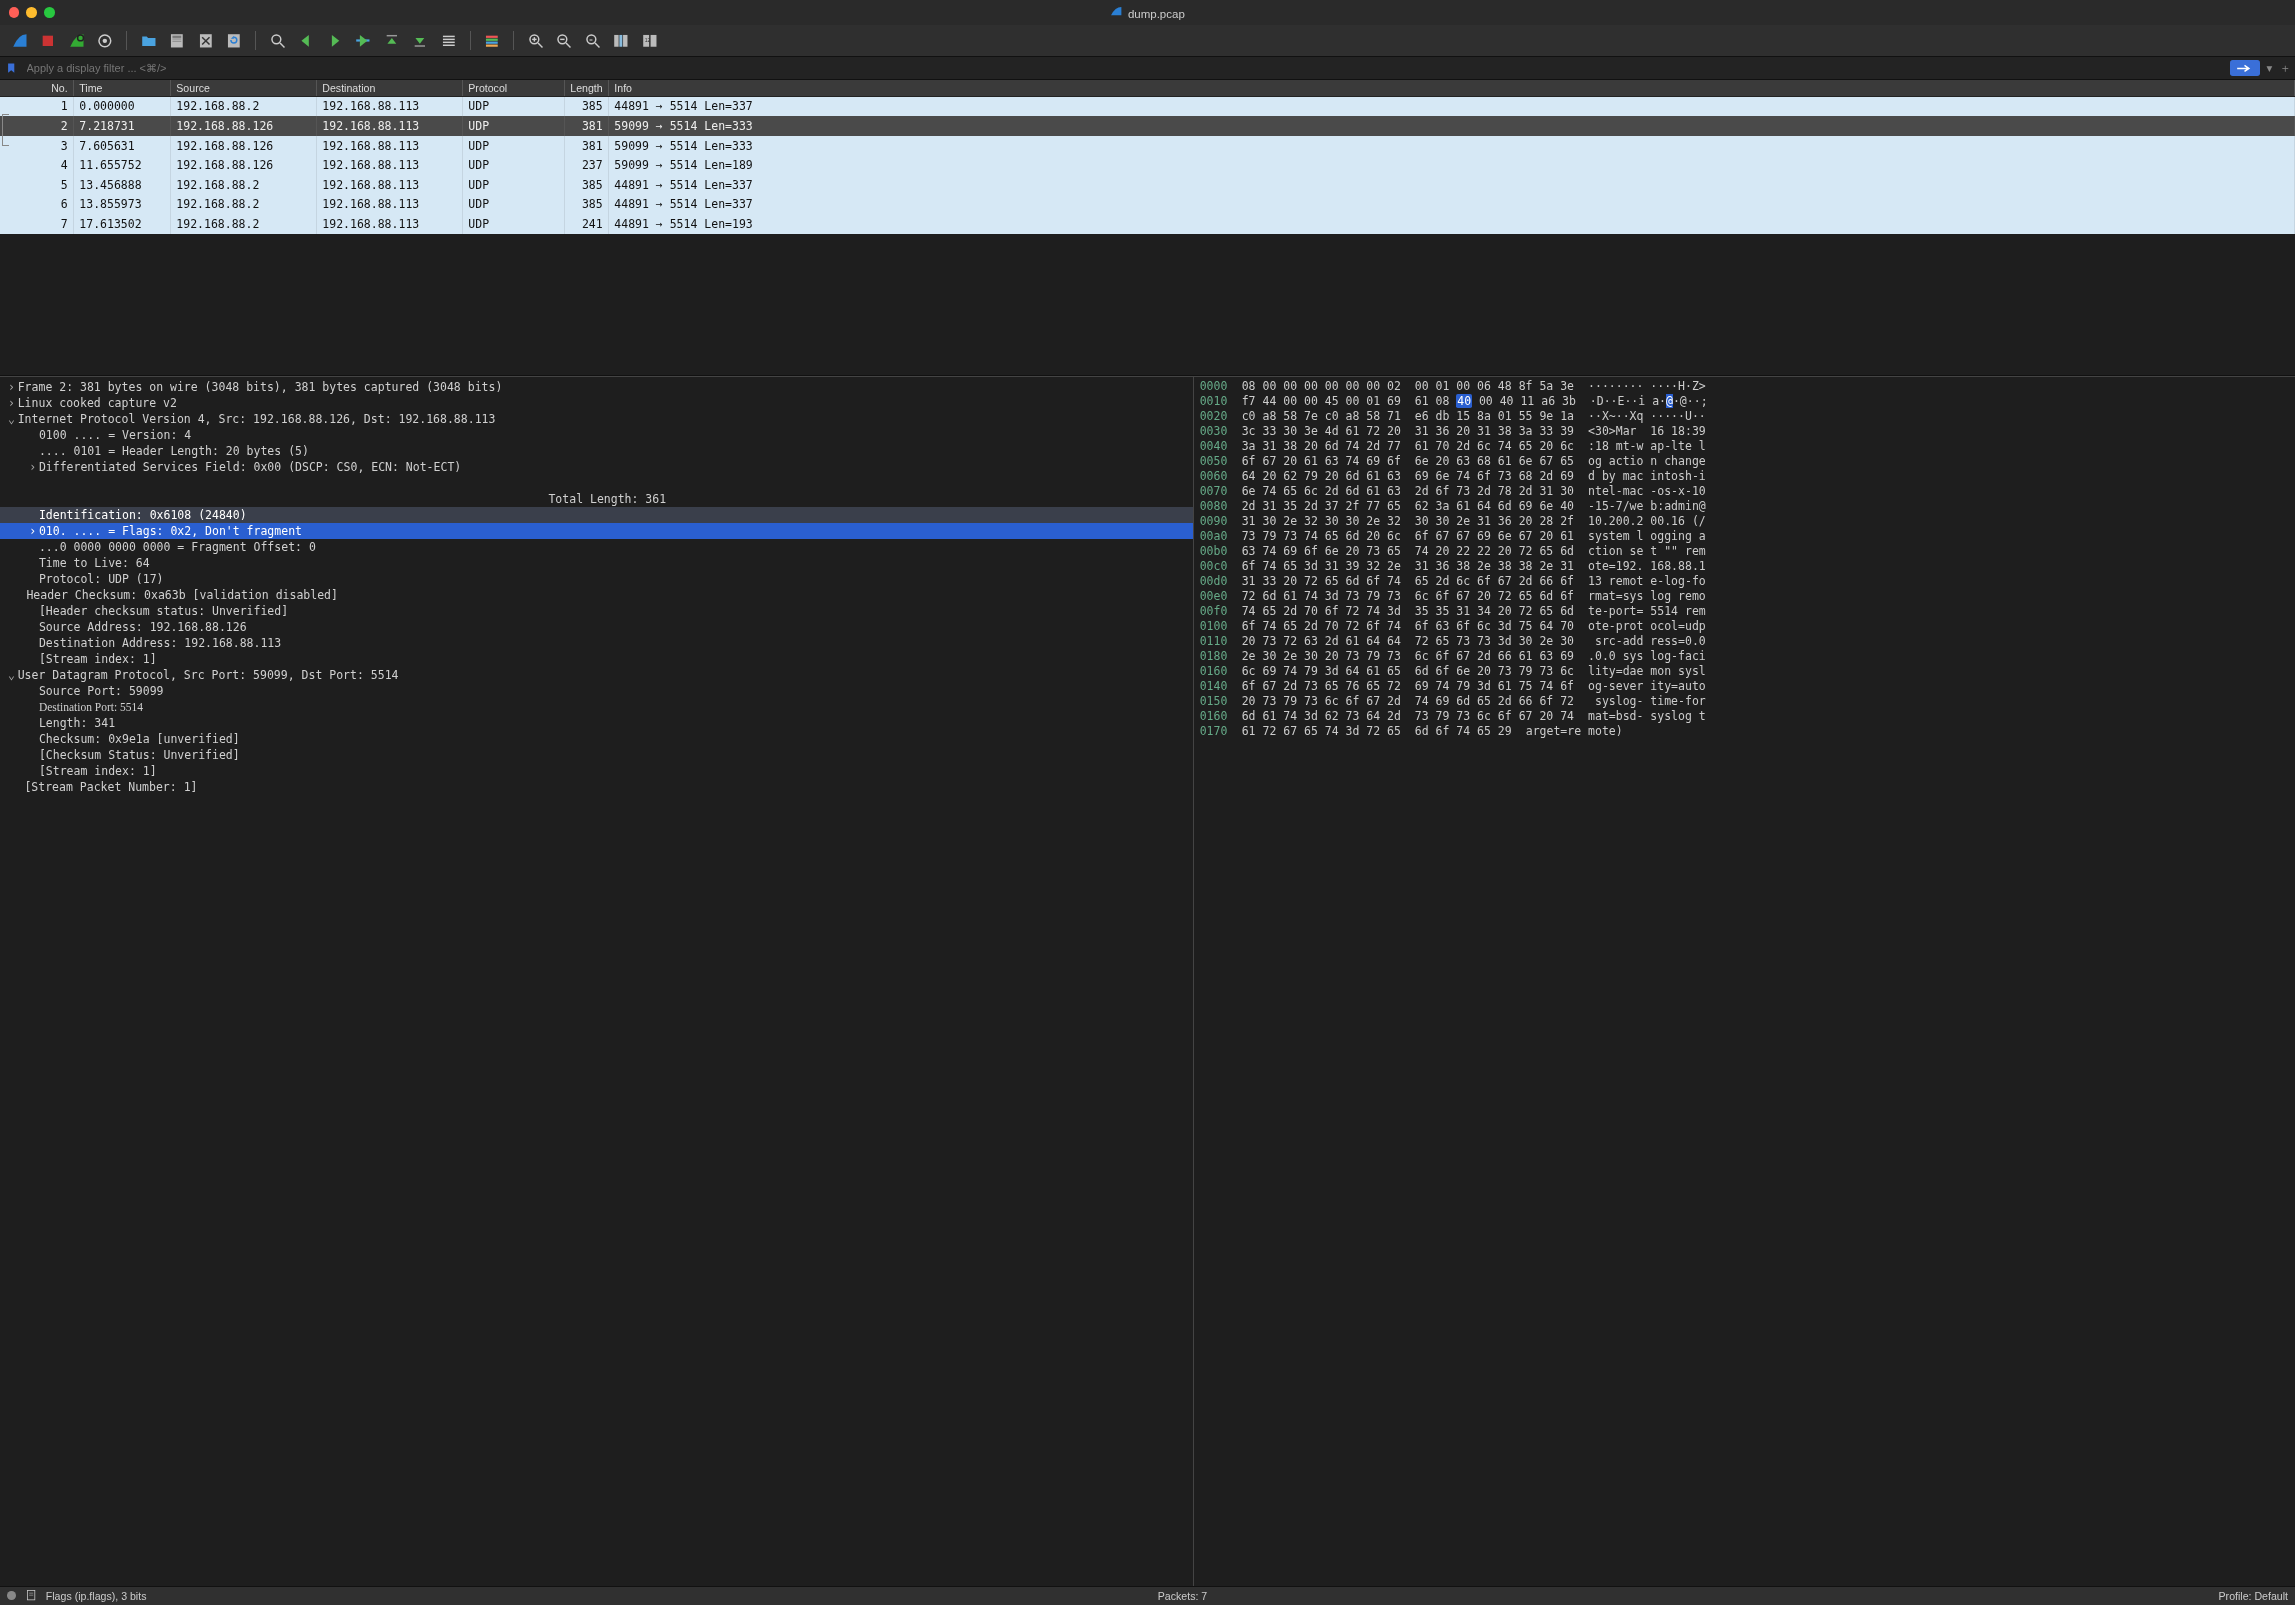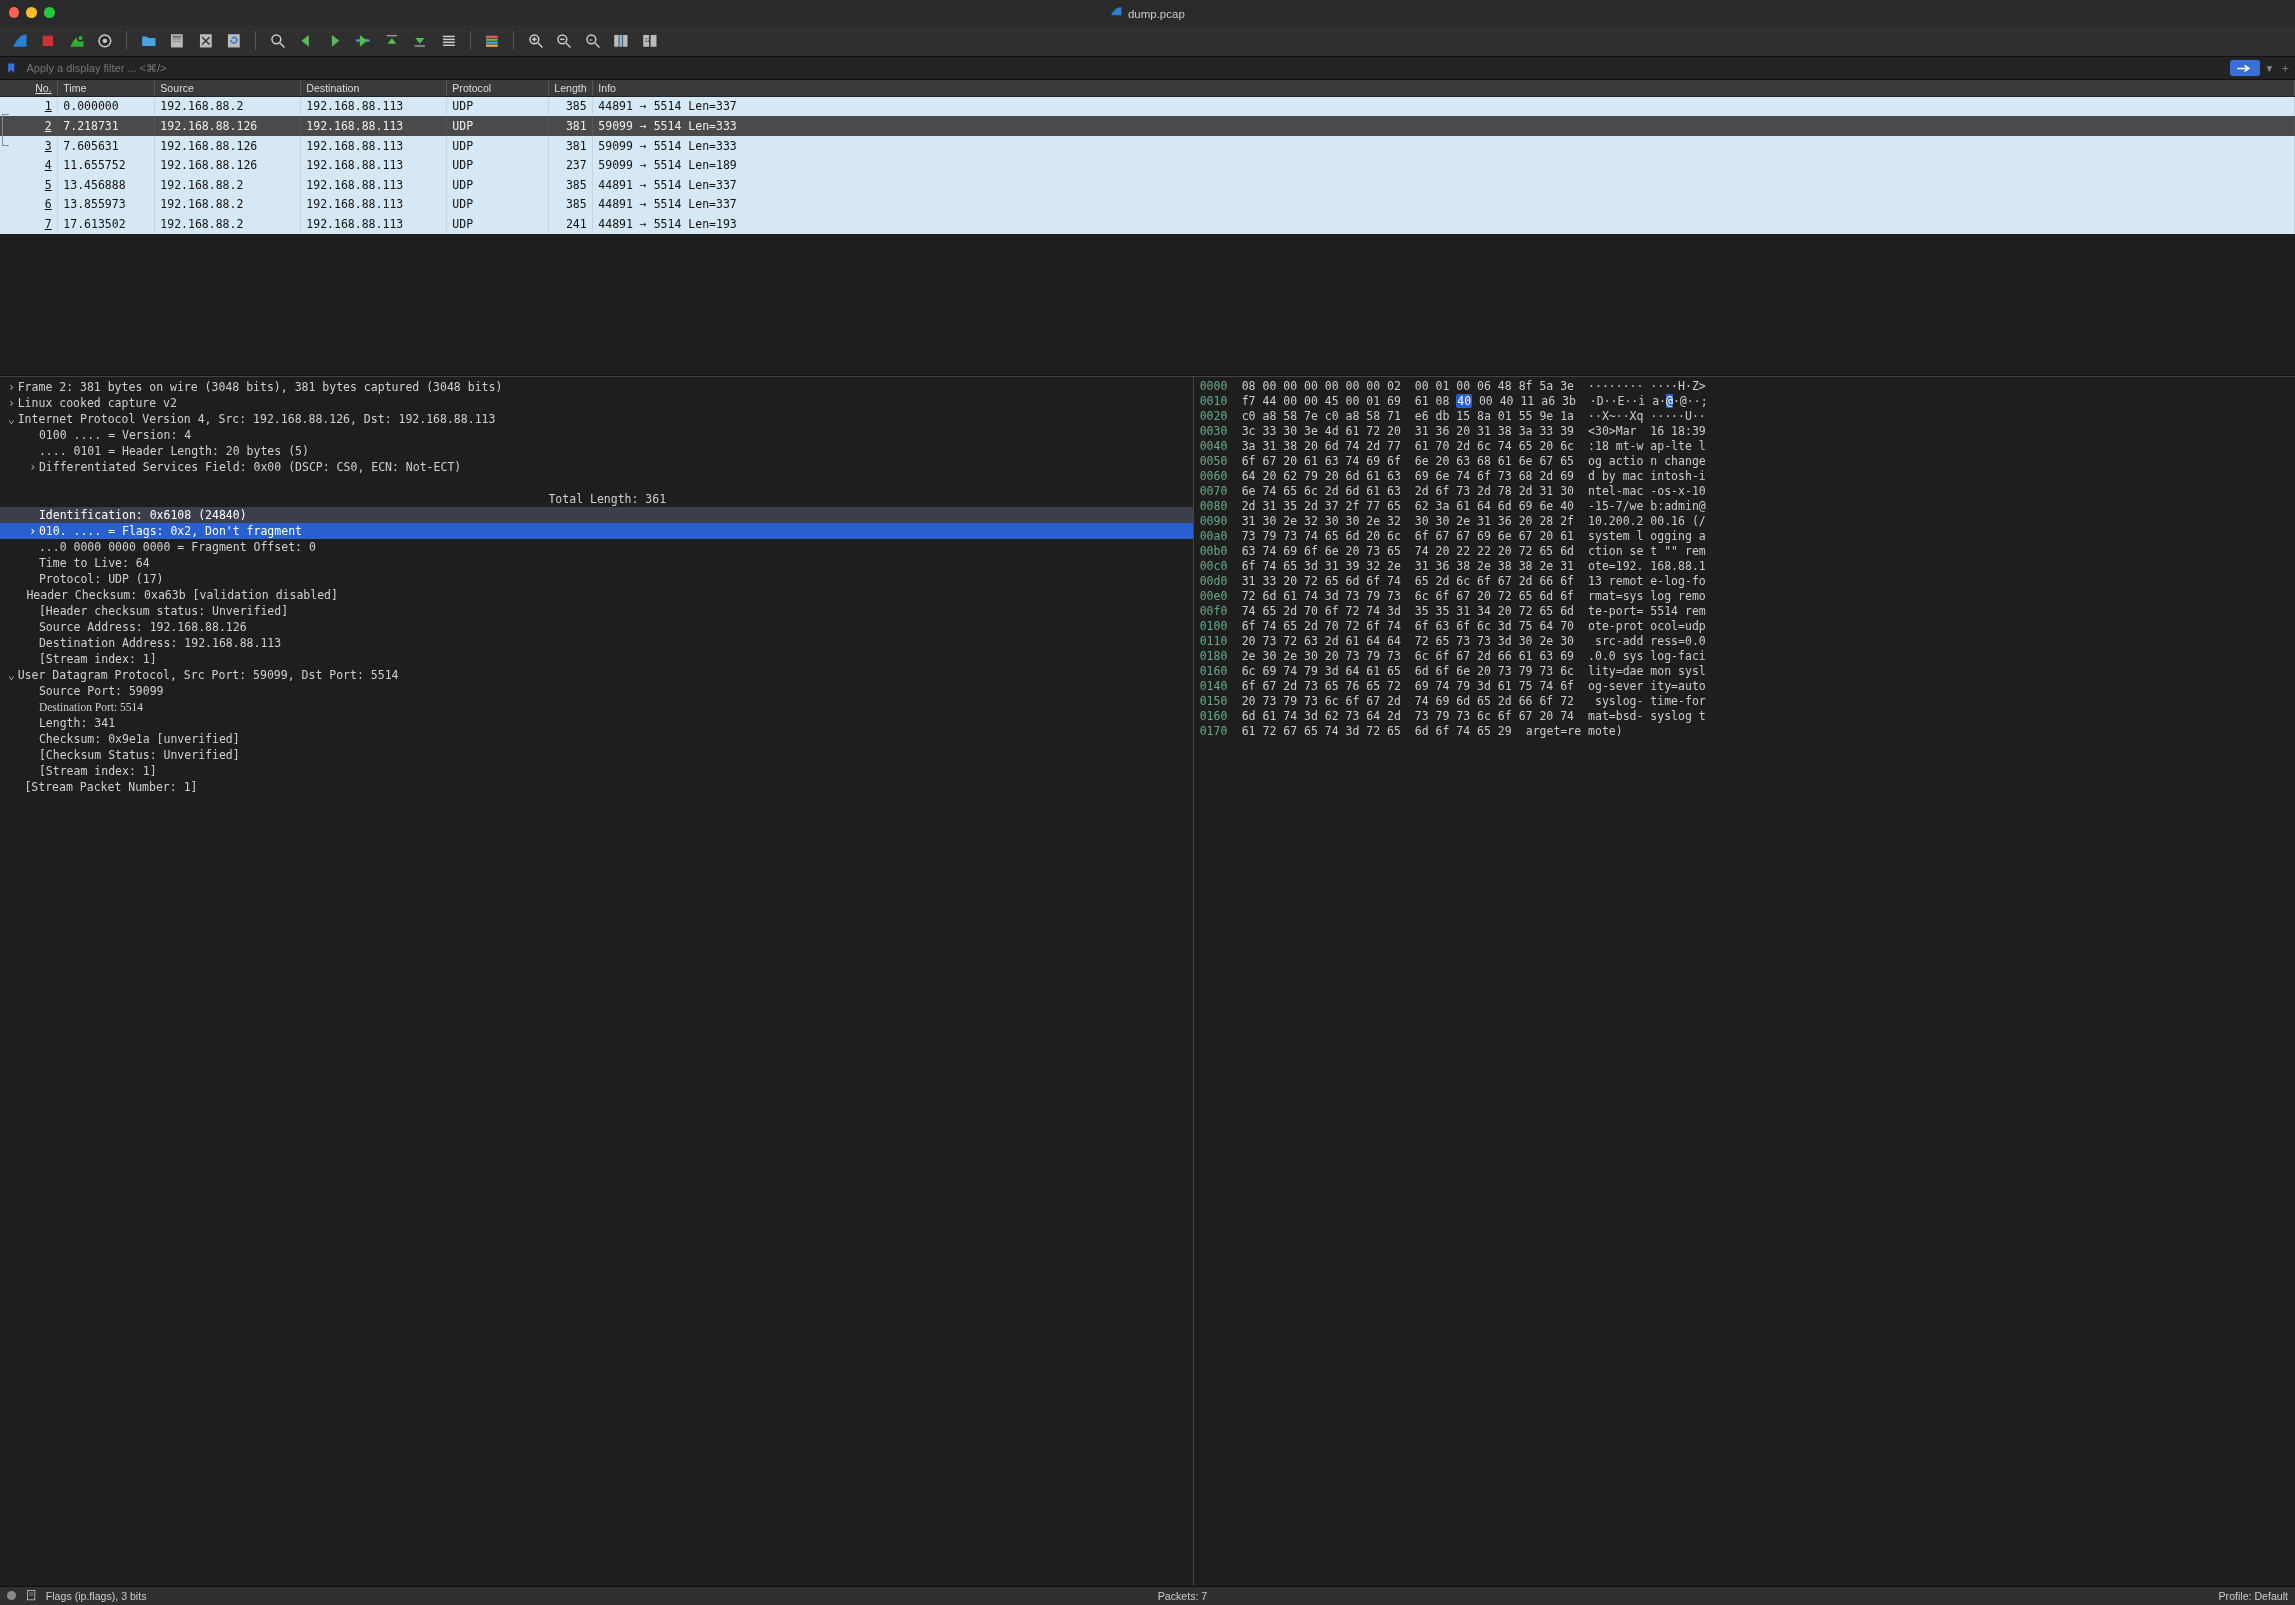--- a/index.html
+++ b/index.html
@@ -87,21 +87,21 @@
     background: #3a3a3a;
     color: #ddd;
     font-size: 10.6px;
     border-bottom: 0.9px solid #222;
   }
   .pl-header .col, .pl-row .col {
     padding: 1.8px 5.3px;
     border-right: 0.9px solid #555;
     overflow: hidden; white-space: nowrap;
   }
-  .col-no    { width: 58px; text-align: right; text-decoration: underline; }
+  .col-no    { width: 74px; text-align: right; }
   .col-time  { width: 97px; }
   .col-src   { width: 146px; }
   .col-dst   { width: 146px; }
   .col-proto { width: 102px; }
   .col-len   { width: 44px; text-align: right; }
   .col-info  { flex: 1; border-right: none; }
   .pl-body { background: #1e1e1e; }
   .pl-row {
     display:flex;
     font-family: Menlo, Consolas, monospace;

